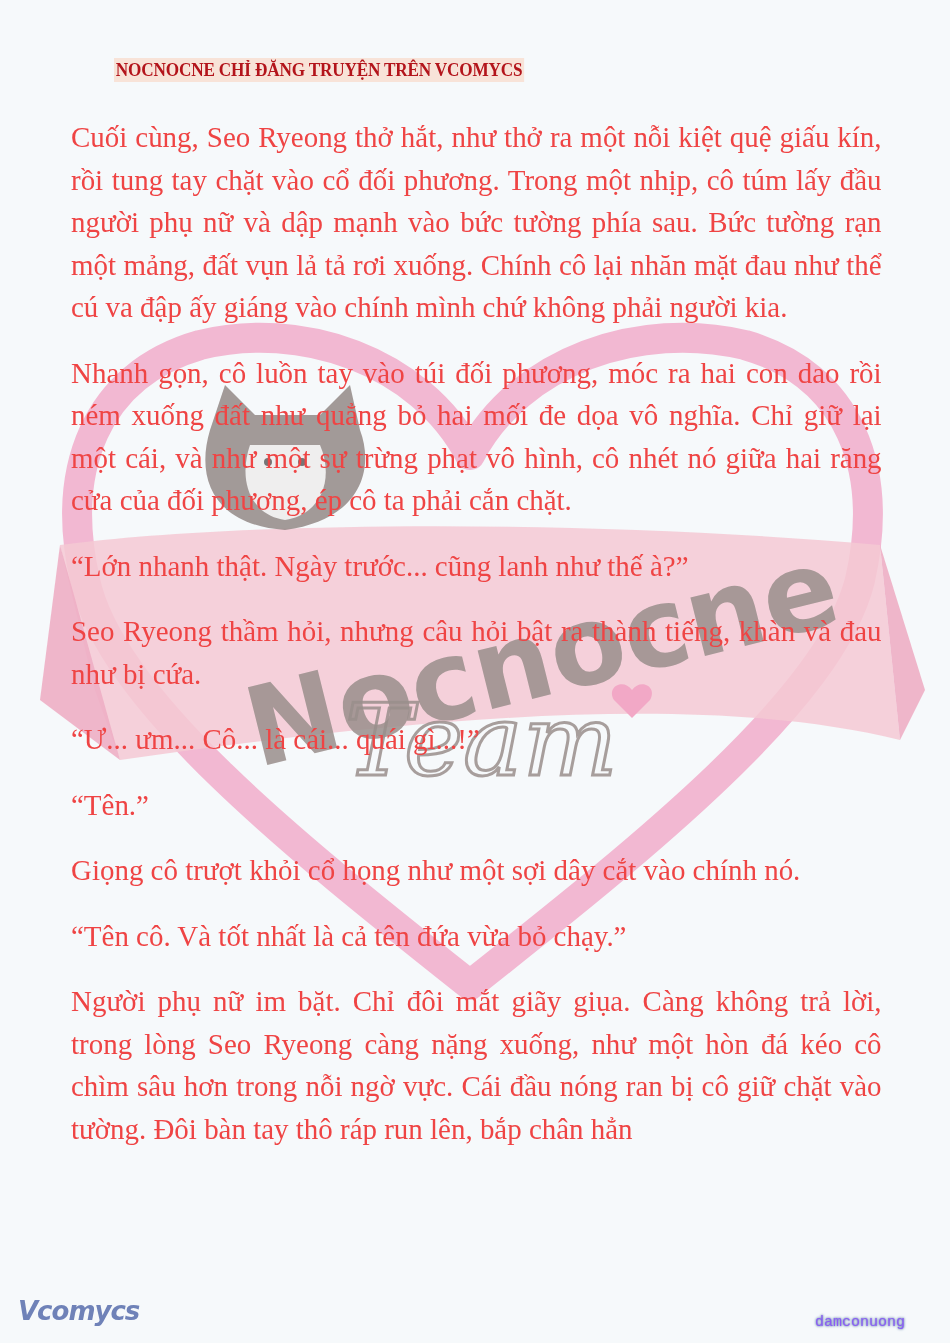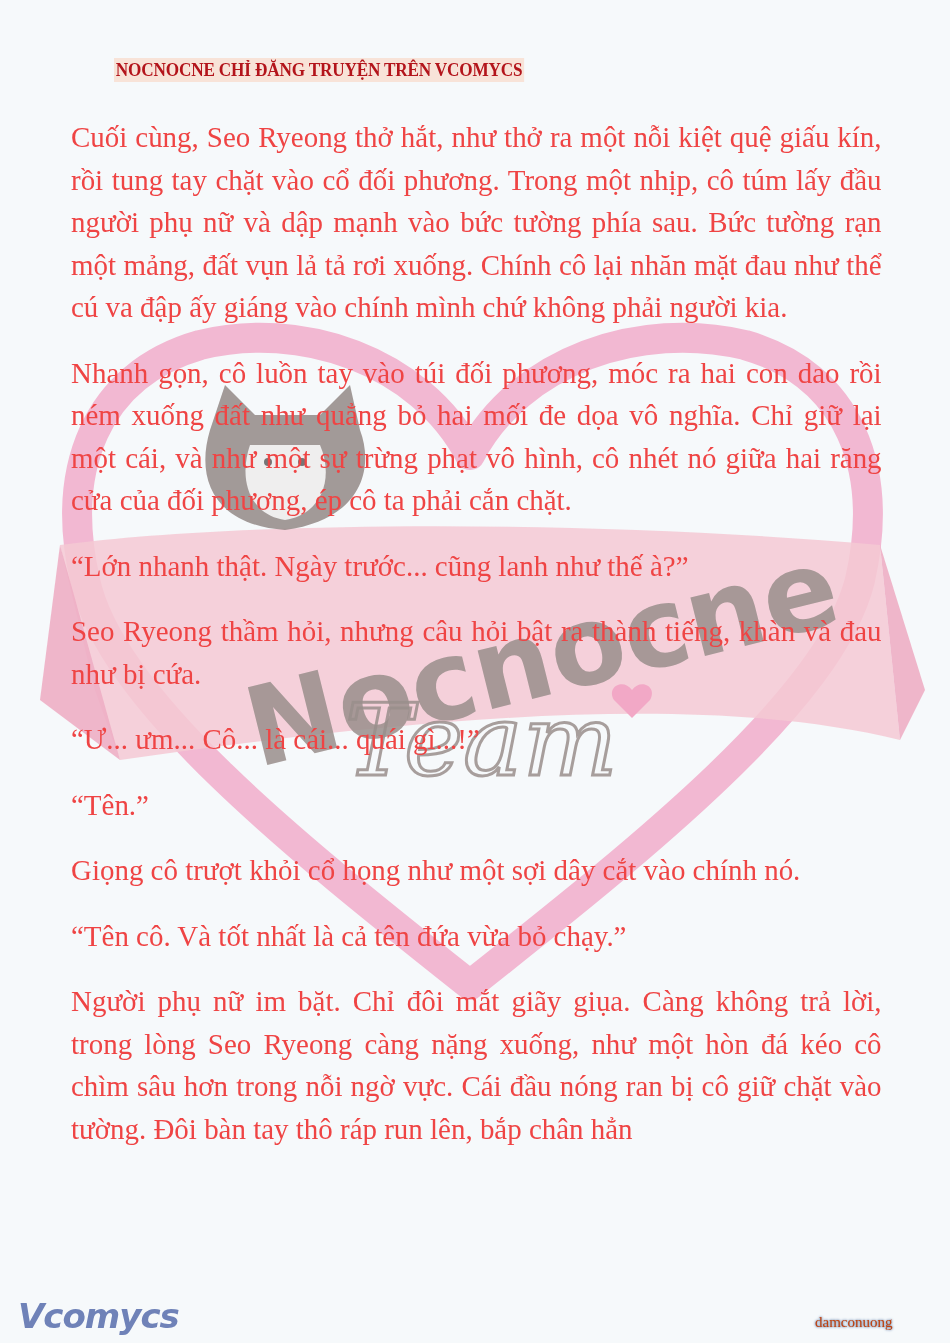--- a/index.html
+++ b/index.html
@@ -17,25 +17,25 @@
     z-index:2;
   }
   .content {
     position:absolute; left:71px; top:116px; width:811px; z-index:2;
     color:#ef4444; font-size:30px; line-height:42.5px;
   }
   .para { margin:0 0 23px 0; text-align:justify; text-align-last:left; transform:scaleX(0.965); transform-origin:left top; width:840px; }
   .footer-logo {
     position:absolute; left:18px; top:1296px; z-index:2;
     font-family:"DejaVu Sans",sans-serif; font-style:italic; font-weight:bold;
-    font-size:34px; color:#6f82b8; letter-spacing:-1px;
+    font-size:26px; color:#6f82b8; letter-spacing:-1px;
   }
   .footer-credit {
     position:absolute; left:815px; top:1314px; z-index:2;
-    font-family:Liberation Serif, serif; font-size:15px; color:#c2410c;
+    font-family:Liberation Mono, monospace; font-size:15px; color:#8b5cf6;
     text-shadow:0 0 3px #6f8ab0, 0 0 2px #6f8ab0;
   }
 </style>
 </head>
 <body>
 
 <svg class="watermark" viewBox="0 0 950 1343" xmlns="http://www.w3.org/2000/svg">
 
   <path d="M470 455 C 420 360, 300 320, 200 345 C 95 375, 60 470, 85 580 C 110 700, 300 850, 470 985 C 640 850, 830 700, 860 580 C 885 470, 850 375, 745 345 C 640 320, 520 360, 470 455 Z" fill="none" stroke="#f2b8d2" stroke-width="30" stroke-linejoin="round"></path>
 

